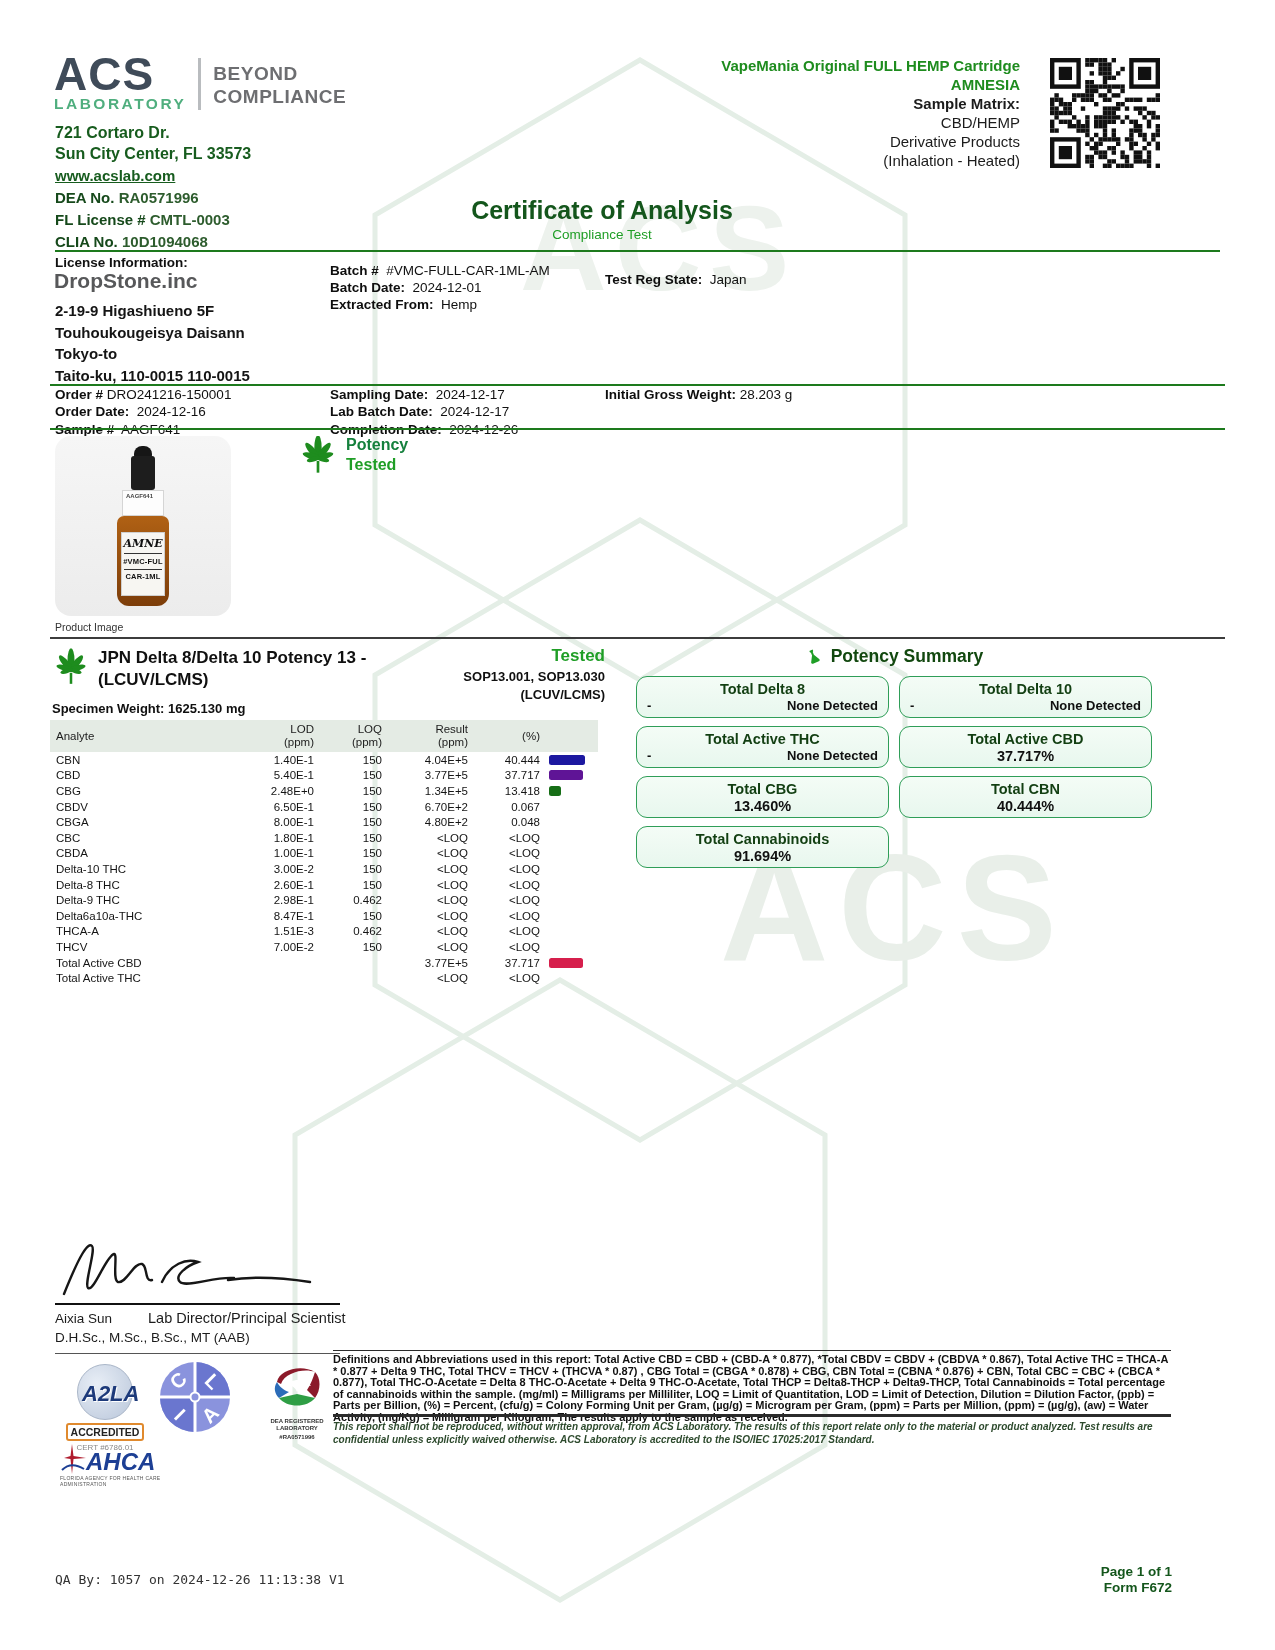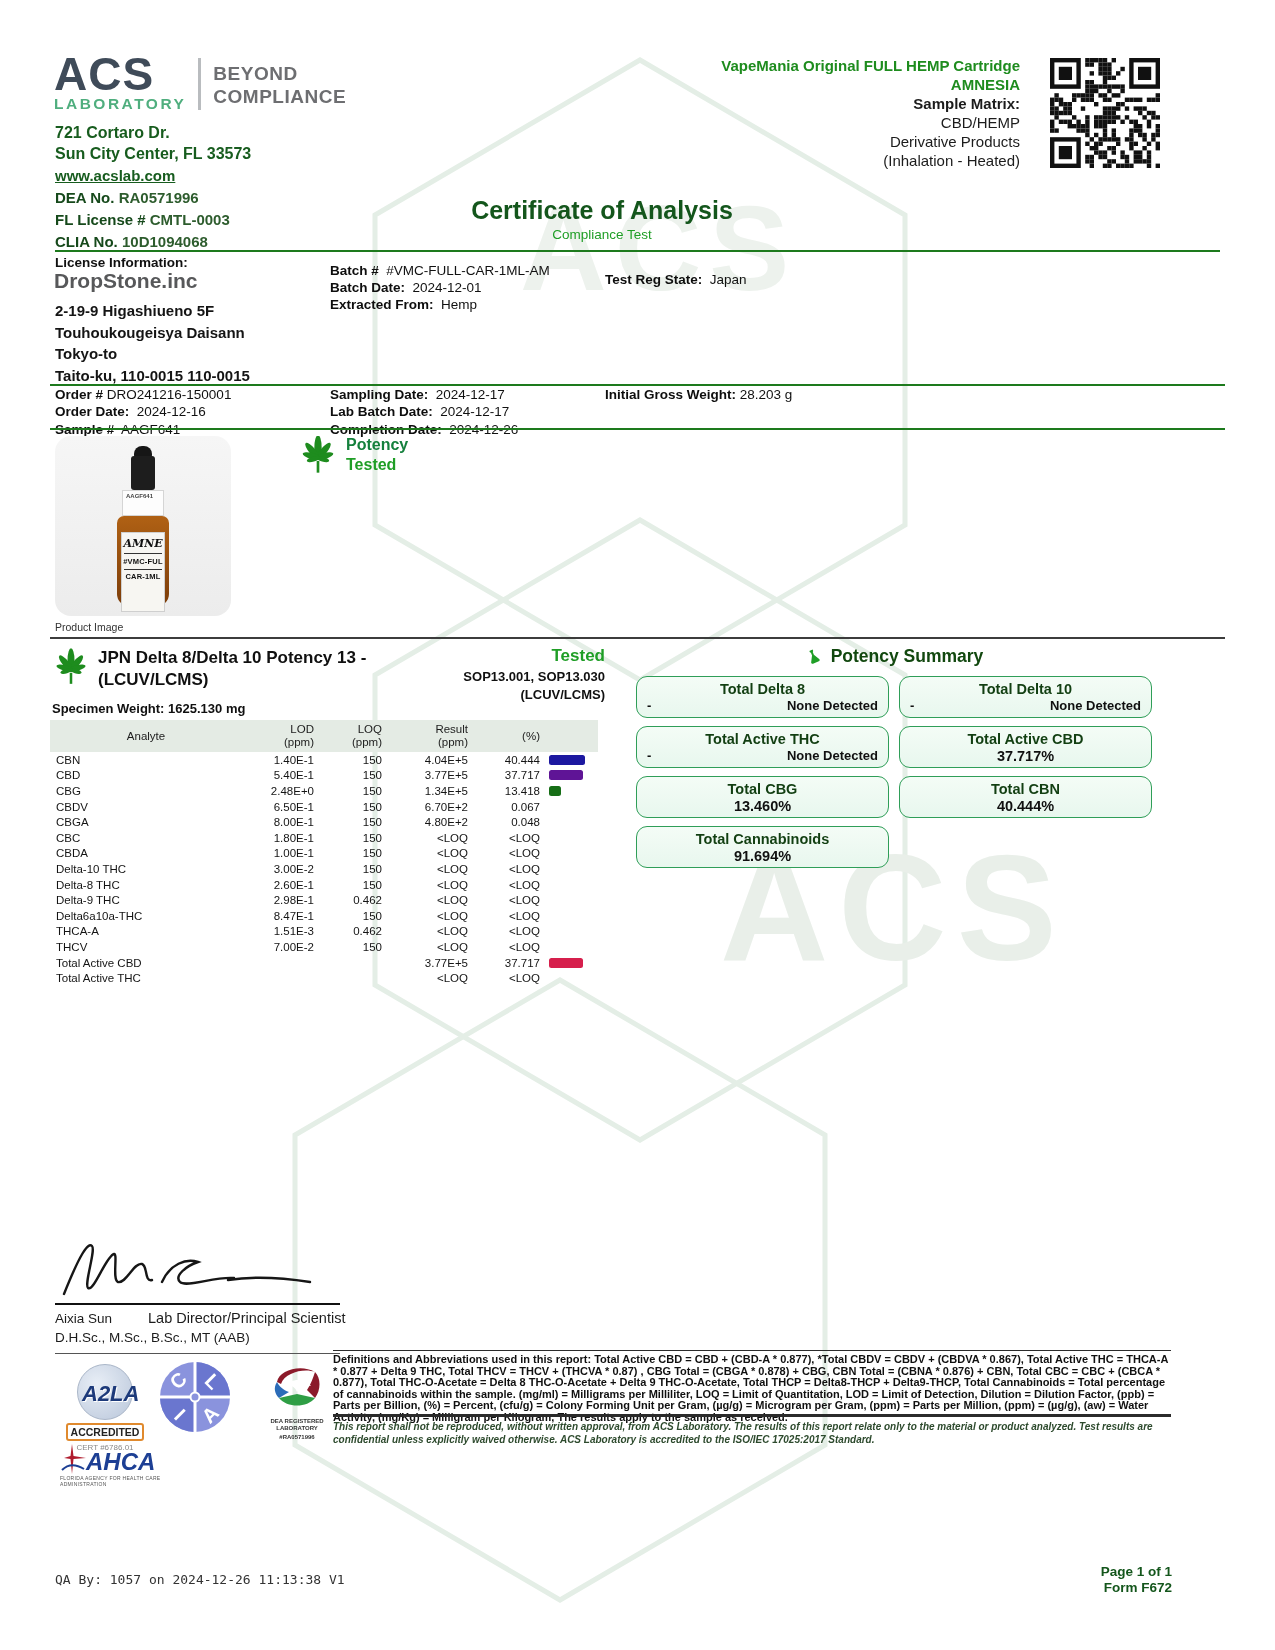--- a/index.html
+++ b/index.html
@@ -44,21 +44,21 @@
   
   .photo{left:55px;top:436px;width:176px;height:180px;background:linear-gradient(#f6f6f6,#ececec);
          border-radius:16px;overflow:hidden;}
   .bottle{position:absolute;left:58px;top:10px;width:60px;height:164px;}
   .bulb{position:absolute;left:21px;top:0;width:18px;height:12px;background:#161616;border-radius:8px 8px 3px 3px;}
   .cap{position:absolute;left:18px;top:10px;width:24px;height:34px;background:#1d1d1d;border-radius:3px;}
   .cap-label{position:absolute;left:9px;top:44px;width:42px;height:26px;background:#fdfdfd;border:1px solid #d5d5d5;
              font-size:6px;color:#444;padding:2px 3px;box-sizing:border-box;line-height:7px;}
   .body-amber{position:absolute;left:4px;top:70px;width:52px;height:90px;background:linear-gradient(#b06114,#7c3d09);
               border-radius:7px 7px 12px 12px;}
-  .body-label{position:absolute;left:8px;top:86px;width:44px;height:80px;background:#f7f6f2;border:1px solid #cfcfcf;
+  .body-label{position:absolute;left:8px;top:86px;width:44px;height:64px;background:#f7f6f2;border:1px solid #cfcfcf;
               box-sizing:border-box;text-align:center;}
   .lab-amne{font-family:"DejaVu Serif",serif;font-style:italic;font-weight:bold;font-size:11px;margin-top:4px;}
   .lab-ln{border-top:1px solid #333;margin:3px 2px 0 2px;}
   .lab-sm{font-size:7.5px;font-weight:bold;margin-top:2.5px;letter-spacing:.2px;}
   .photo-cap{left:55px;top:621px;font-size:10.5px;color:#333;}
 
   
   .badge{left:298px;top:436px;display:flex;align-items:flex-start;}
   .badge-txt{margin-left:8px;}
   .badge-l1{font-size:16px;font-weight:bold;color:#15803d;}
@@ -70,21 +70,21 @@
   .panel-right{left:395px;top:646px;width:210px;text-align:right;}
   .panel-tested{font-size:17px;font-weight:bold;color:#1f9e26;}
   .panel-sop{font-size:13px;font-weight:bold;margin-top:3px;color:#101010;}
   .specimen{left:52px;top:701px;font-size:13px;font-weight:bold;color:#101010;}
 
   
   .atable{left:50px;top:720px;width:548px;}
   .thead{display:grid;grid-template-columns:186px 78px 68px 86px 72px 58px;background:#e4ebe4;
          font-size:11.5px;color:#1c1c1c;padding:3px 0;align-items:center;min-height:30px;box-sizing:border-box;}
   .thc{text-align:right;line-height:13px;}
-  .thc.first{text-align:center;padding-left:6px;}
+  .thc.first{text-align:left;padding-left:6px;}
   .trow{display:grid;grid-template-columns:186px 78px 68px 86px 72px 58px;font-size:11.5px;height:15.6px;
         align-items:center;color:#141414;}
   .tcell.c-num{text-align:right;}
   .tcell.c-analyte{padding-left:6px;}
   .tcell.c-bar{padding-left:9px;}
   .bar{height:10px;border-radius:2.5px;}
 
   
   .summary{left:636px;top:646px;width:516px;}
   .sum-title{display:flex;align-items:center;justify-content:center;gap:9px;

